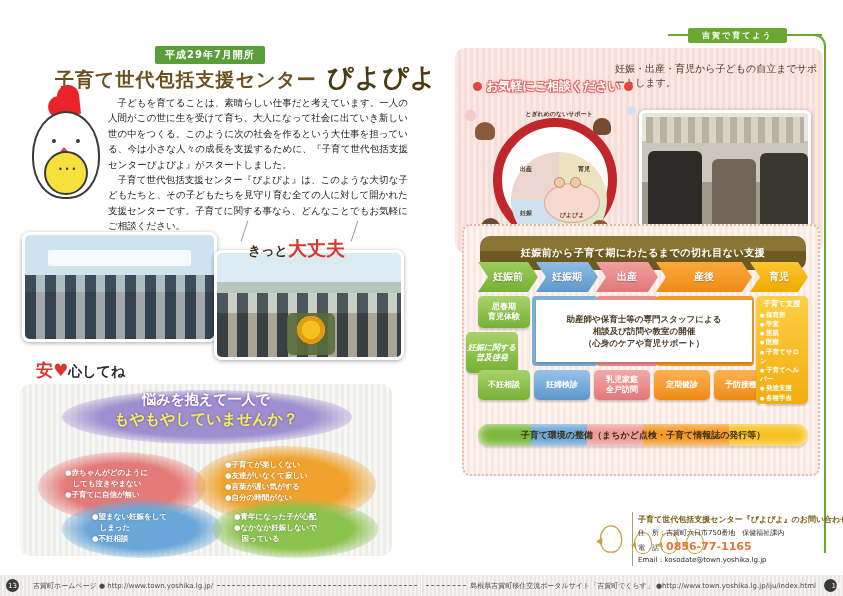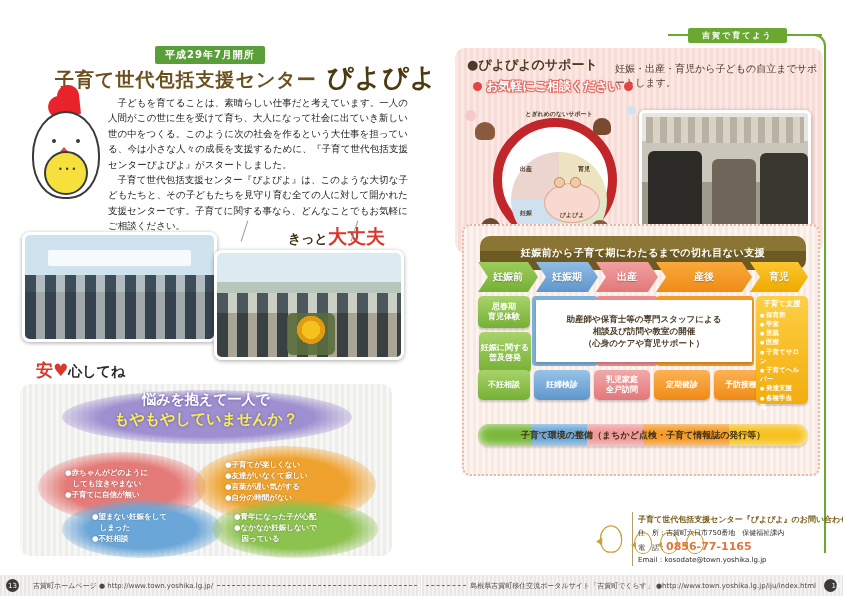--- a/index.html
+++ b/index.html
@@ -92,22 +92,22 @@
     left: 214px; top: 250px; width: 190px; height: 110px;
     background: linear-gradient(180deg,#dceaf2 0 28%,#b6c6bb 28% 58%,#6d6a55 58% 100%);
   }
   .ph-people { position:absolute; bottom:0; left:0; right:0; height: 62%;
     background: repeating-linear-gradient(90deg, rgba(40,50,60,.75) 0 11px, rgba(220,215,205,.55) 11px 20px); }
   .ph-banner { position:absolute; top: 14%; left: 12%; right: 12%; height: 16%; background: rgba(255,255,255,.82); border-radius: 2px;}
   .ph-flowers { position:absolute; bottom: 2px; left: 38%; width: 26%; height: 40%;
      background: radial-gradient(circle at 50% 40%, #f4c21e 0 26%, #e09b12 27% 40%, rgba(90,110,60,.9) 41% 100%); border-radius: 6px;}
 
   .kitto {
-    position: absolute; left: 248px; top: 224px;
-    font-size: 13px; font-weight: bold; color: #3a2d10; white-space: nowrap; margin-left: 40px;
+    position: absolute; left: 248px; top: 236px;
+    font-size: 13px; font-weight: bold; color: #3a2d10; white-space: nowrap;
   }
   .kitto .big { font-size: 19px; color: #d9362c; }
   .tick { position: absolute; width: 1px; height: 22px; background: #999; transform: rotate(18deg); }
 
   .anshin {
     position: absolute; left: 36px; top: 359px;
     font-size: 17px; font-weight: bold; color: #d9362c; white-space: nowrap;
   }
   .anshin .blk { color: #2a2a2a; font-size: 14px; }
   .anshin .hrt { color: #d9362c; }
@@ -361,21 +361,20 @@
 
   <div class="right-page">
 
     <div class="green-rule-l"></div>
     <div class="green-tab">吉賀で育てよう</div>
     <div class="green-rule-r"></div>
     <div class="green-corner"></div>
     <div class="green-down"></div>
 
     <div class="support-card">
-      <div class="sup-title">●ぴよぴよのサポート</div>
       <div class="sup-sub">妊娠・出産・育児から子どもの自立までサポートします。</div>
       <div class="sup-badge">
         <span class="dot-red"></span>
         <span>お気軽にご相談ください</span>
         <span class="dot-red"></span>
       </div>
 
       <div class="tinydeco" style="left:10px; top:62px; width:11px;height:11px;background:#f6c9cf;"></div>
       <div class="tinydeco" style="left:172px; top:58px; width:9px;height:9px;background:#cfe3f2;"></div>
       <div class="tinydeco" style="left:22px; top:186px; width:8px;height:8px;background:#f6c9cf;"></div>
@@ -421,21 +420,21 @@
       <div class="chev c3">出産</div>
       <div class="chev c4">産後</div>
       <div class="chev c5">育児</div>
 
       <div class="midband mb1"></div>
       <div class="midband mb2"></div>
       <div class="midband mb3"></div>
 
       <div class="sbox g-green" style="left:14px; top:70px; width:52px; height:32px; white-space:pre-line;">思春期
 育児体験</div>
-      <div class="sbox g-green" style="left:15px; top:106px; width:52px; height:41px; white-space:pre-line;">妊娠に関する
+      <div class="sbox g-green" style="left:2px; top:106px; width:52px; height:41px; white-space:pre-line;font-style:italic;">妊娠に関する
 普及啓発</div>
 
       <div class="midbox" style="white-space:pre-line;">助産師や保育士等の専門スタッフによる
 相談及び訪問や教室の開催
 （心身のケアや育児サポート）</div>
 
       <div class="sbox g-green" style="left:14px;  top:144px; width:52px; height:30px;">不妊相談</div>
       <div class="sbox g-blue" style="left:70px;  top:144px; width:56px; height:30px;">妊婦検診</div>
       <div class="sbox g-red" style="left:130px; top:144px; width:56px; height:30px; white-space:pre-line;">乳児家庭
 全戸訪問</div>

